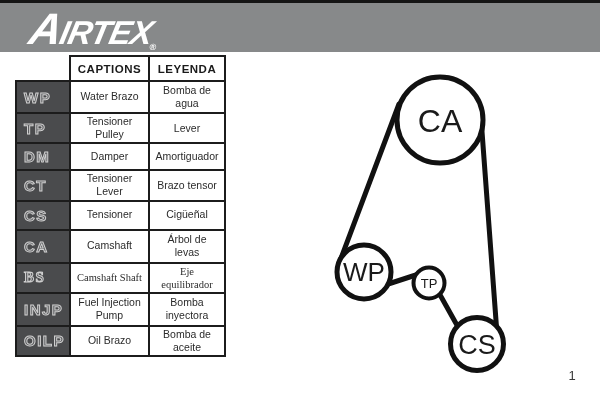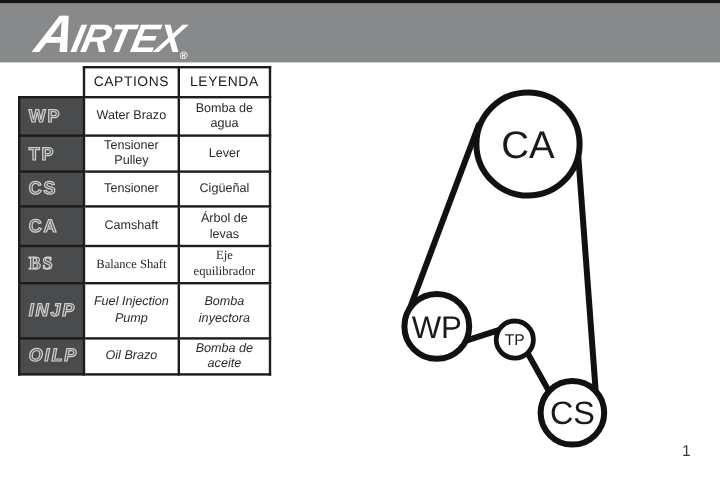--- a/index.html
+++ b/index.html
@@ -15,21 +15,21 @@
   .logo-text {
     display: inline-block; font-size: 33px; font-weight: 700; font-style: italic;
     letter-spacing: -1px; line-height: 44px;
   }
   .logo-text::first-letter { font-size: 44px; }
   .logo-reg { font-size: 9px; font-weight: 700; vertical-align: -6px; margin-left: 1px; display: inline-block; transform: skewX(6deg); }
   
   .legend-table { position: absolute; left: 15px; top: 55px; border-collapse: collapse; table-layout: fixed; }
   .legend-table th, .legend-table td { border: 2px solid #1c1c1c; text-align: center; vertical-align: middle; }
   .corner-cell { border: none !important; background: #ffffff; }
-  .head-cell { font-size: 11.5px; font-weight: 400; color: #1a1a1a; letter-spacing: 0.5px; height: 25px; background: #ffffff; }
+  .head-cell { font-size: 11.5px; font-weight: 700; color: #1a1a1a; letter-spacing: 0.5px; height: 25px; background: #ffffff; }
   .abbr-cell {
     background: #4a4b4d; color: #5d5e61; font-weight: 700; font-size: 15px;
     letter-spacing: 1.5px; -webkit-text-stroke: 1px #cfcfcf; text-align: left !important; padding-left: 7px;
   }
   .text-cell { font-size: 10.5px; color: #2b2b2b; line-height: 1.25; white-space: pre-line; padding: 1px 4px; background: #ffffff; }
   
   .diagram-svg { position: absolute; left: 0; top: 0; width: 600px; height: 400px; }
   .belt-line { stroke: #111111; stroke-width: 5; stroke-linecap: round; }
   .pulley { fill: #ffffff; stroke: #111111; }
   .pulley-label { fill: #1a1a1a; text-anchor: middle; font-family: "Liberation Sans", sans-serif; }
@@ -61,44 +61,55 @@
           <td class="text-cell">Water Brazo</td>
           <td class="text-cell">Bomba de
 agua</td>
         </tr>
         <tr style="height: 30px;">
           <td class="abbr-cell">TP</td>
           <td class="text-cell">Tensioner
 Pulley</td>
           <td class="text-cell">Lever</td>
         </tr>
+        <tr style="height: 27px;">
+          <td class="abbr-cell">DM</td>
+          <td class="text-cell">Damper</td>
+          <td class="text-cell">Amortiguador</td>
+        </tr>
+        <tr style="height: 29px;">
+          <td class="abbr-cell">CT</td>
+          <td class="text-cell">Tensioner
+Lever</td>
+          <td class="text-cell">Brazo tensor</td>
+        </tr>
         <tr style="height: 29px;">
           <td class="abbr-cell">CS</td>
           <td class="text-cell">Tensioner</td>
           <td class="text-cell">Cigüeñal</td>
         </tr>
         <tr style="height: 33px;">
           <td class="abbr-cell">CA</td>
           <td class="text-cell">Camshaft</td>
           <td class="text-cell">Árbol de levas</td>
         </tr>
         <tr style="height: 30px; font-family: Liberation Serif, serif;">
           <td class="abbr-cell">BS</td>
-          <td class="text-cell">Balance Shaft</td>
+          <td class="text-cell">Camshaft Shaft</td>
           <td class="text-cell">Eje
 equilibrador</td>
         </tr>
-        <tr style="height: 46px; font-style: italic;">
+        <tr style="height: 33px;">
           <td class="abbr-cell">INJP</td>
           <td class="text-cell">Fuel Injection
 Pump</td>
           <td class="text-cell">Bomba
 inyectora</td>
         </tr>
-        <tr style="height: 30px; font-style: italic;">
+        <tr style="height: 30px;">
           <td class="abbr-cell">OILP</td>
           <td class="text-cell">Oil Brazo</td>
           <td class="text-cell">Bomba de
 aceite</td>
         </tr>
       </tbody>
   </table>
 
   <svg class="diagram-svg" viewBox="0 0 600 400">
       <line x1="399" y1="104" x2="340" y2="261" class="belt-line"></line>

